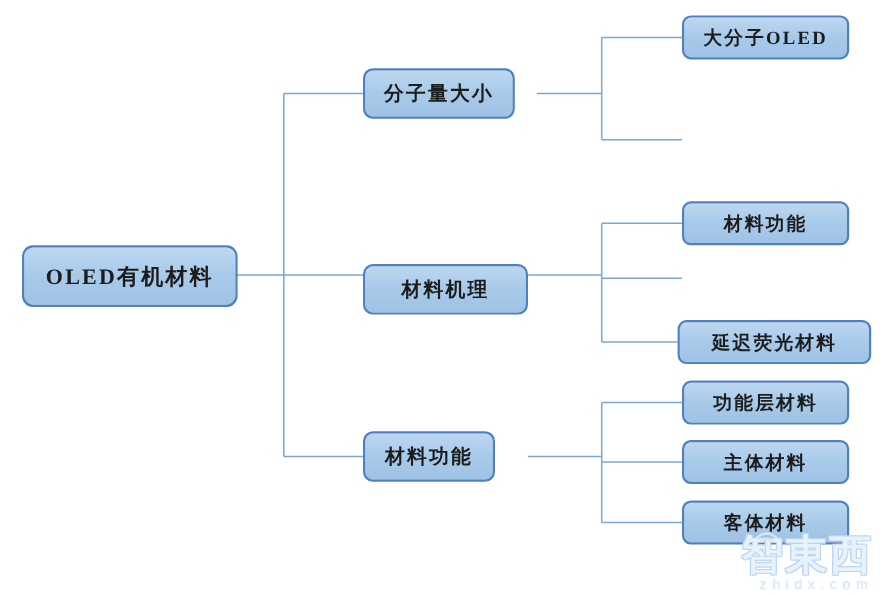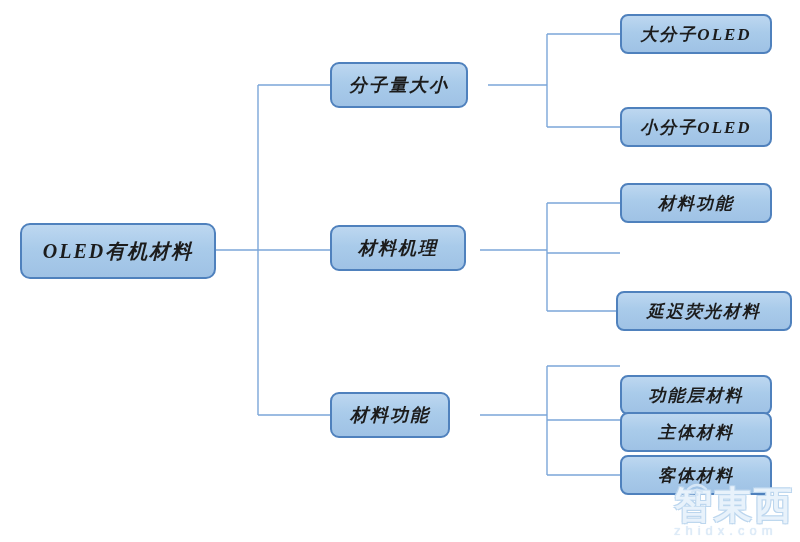--- a/index.html
+++ b/index.html
@@ -20,48 +20,47 @@
   .node {
     position: absolute;
     box-sizing: border-box;
     background: linear-gradient(180deg, #bdd7f0 0%, #a9cbea 45%, #9fc2e5 100%);
     border: 2px solid #4f81bd;
     border-radius: 10px;
     display: flex;
     align-items: center;
     justify-content: center;
     font-weight: bold;
-    font-style: italic;
     color: #1c1c1c;
     letter-spacing: 2px;
     z-index: 1;
     text-align: center;
     white-space: nowrap;
   }
   .n-root { left: 20px;  top: 223px; width: 196px; height: 56px; font-size: 20px; }
   .n-mid  { width: 138px; height: 46px; font-size: 18px; border-radius: 9px; }
   .n-b0   { left: 330px; top: 62px;  }
-  .n-b1   { left: 330px; top: 225px; width: 136px; }
+  .n-b1   { left: 330px; top: 240px; width: 150px; }
   .n-b2   { left: 330px; top: 392px; width: 120px; }
   .n-leaf { left: 620px; width: 152px; height: 40px; font-size: 17px; border-radius: 8px; }
   .n-l00  { top: 14px;  }
   .n-l01  { top: 107px; }
   .n-l10  { top: 183px; }
   .n-l11  { top: 233px; }
   .n-l12  { top: 291px; left: 616px; width: 176px; }
-  .n-l20  { top: 346px; margin-top: 29px; }
-  .n-l21  { top: 400px; margin-top: 12px; }
+  .n-l20  { top: 346px; }
+  .n-l21  { top: 400px; }
   .n-l22  { top: 455px; }
 
   .watermark {
     position: absolute;
     right: 6px;
     bottom: 4px;
     z-index: 2;
-    text-align: left;
+    text-align: right;
     user-select: none;
   }
   .wm-wifi {
     position: absolute;
     left: 10px;
     top: -8px;
     width: 26px;
     height: 16px;
   }
   .wm-logo {
@@ -116,21 +115,20 @@
     </g>
   </svg>
 
   <div class="node n-root">OLED有机材料</div>
 
   <div class="node n-mid n-b0">分子量大小</div>
   <div class="node n-mid n-b1">材料机理</div>
   <div class="node n-mid n-b2">材料功能</div>
 
   <div class="node n-leaf n-l00">大分子OLED</div>
-  <div class="node n-leaf n-l01">小分子OLED</div>
 
   <div class="node n-leaf n-l10">材料功能</div>
   <div class="node n-leaf n-l12">延迟荧光材料</div>
 
   <div class="node n-leaf n-l20">功能层材料</div>
   <div class="node n-leaf n-l21">主体材料</div>
   <div class="node n-leaf n-l22">客体材料</div>
 
   <div class="watermark">
     <svg class="wm-wifi" viewBox="0 0 26 16" xmlns="http://www.w3.org/2000/svg">

